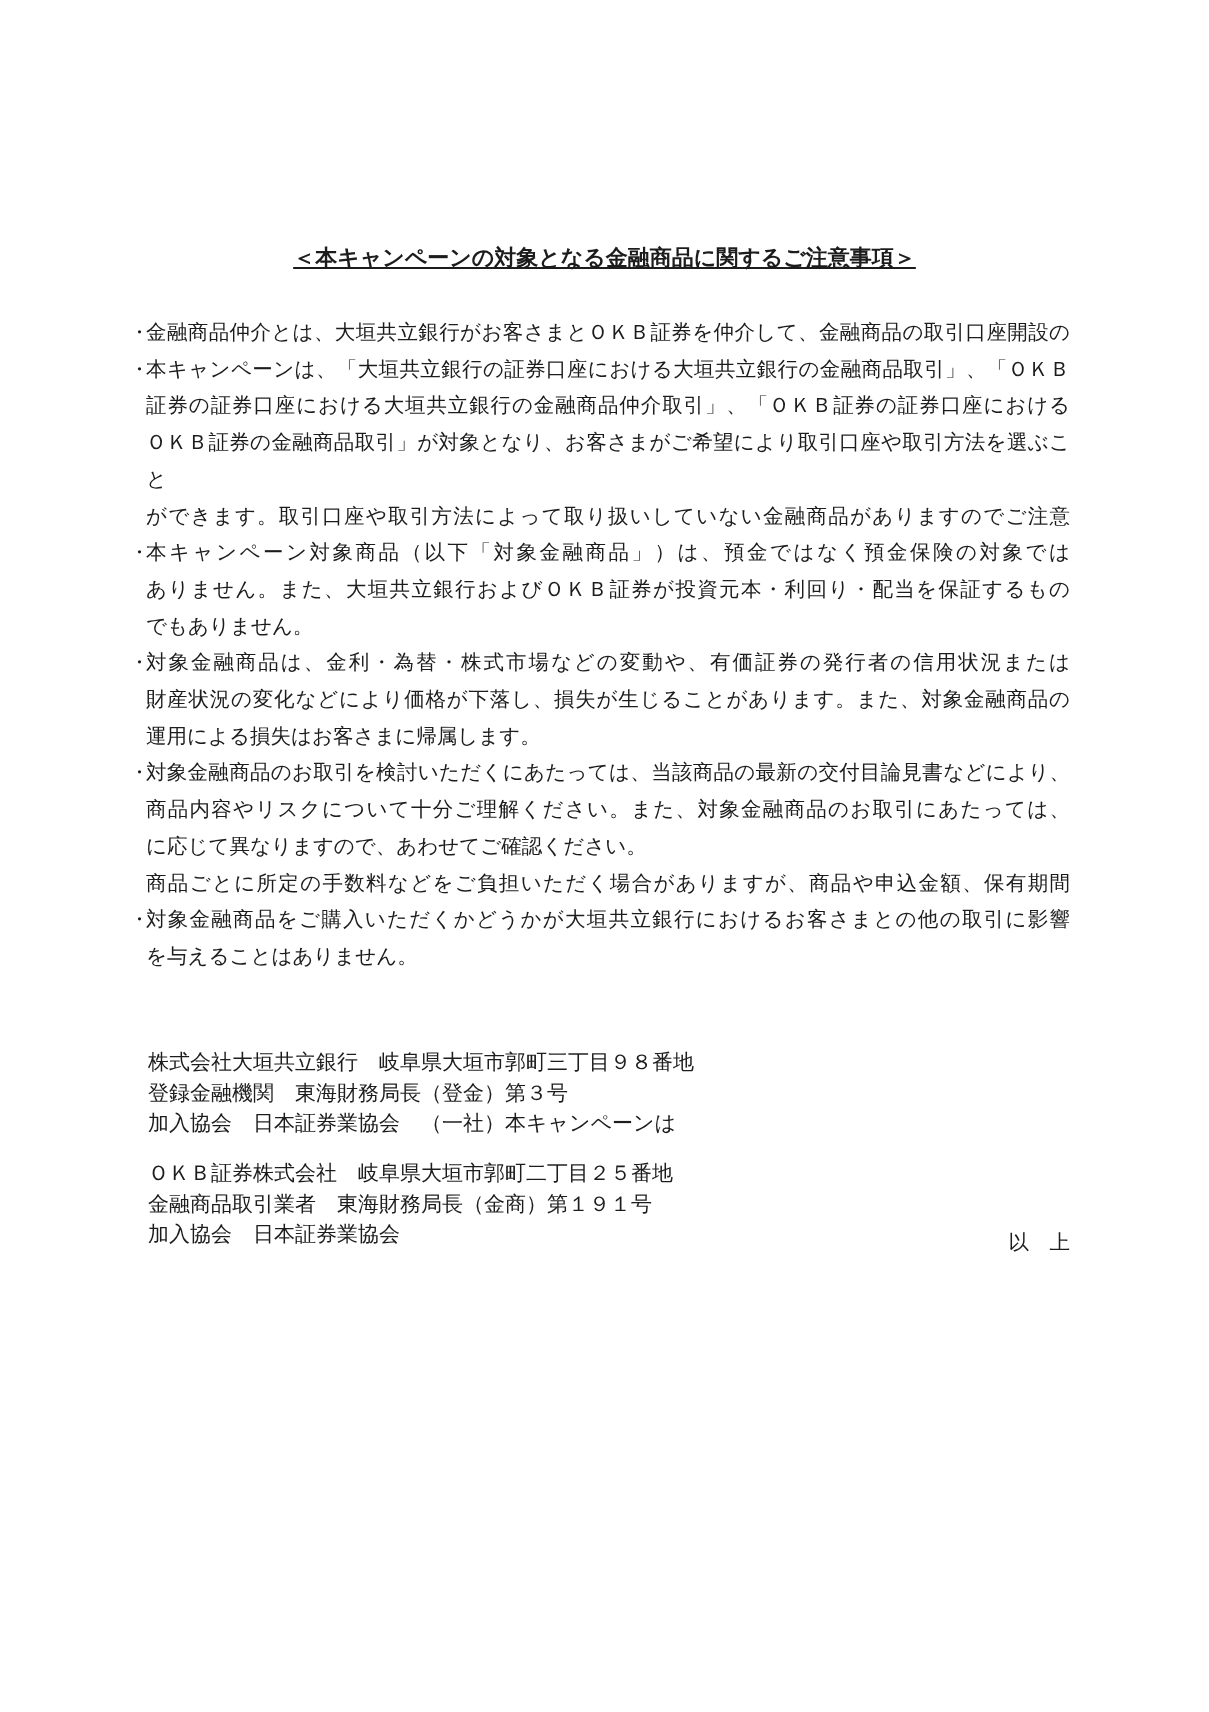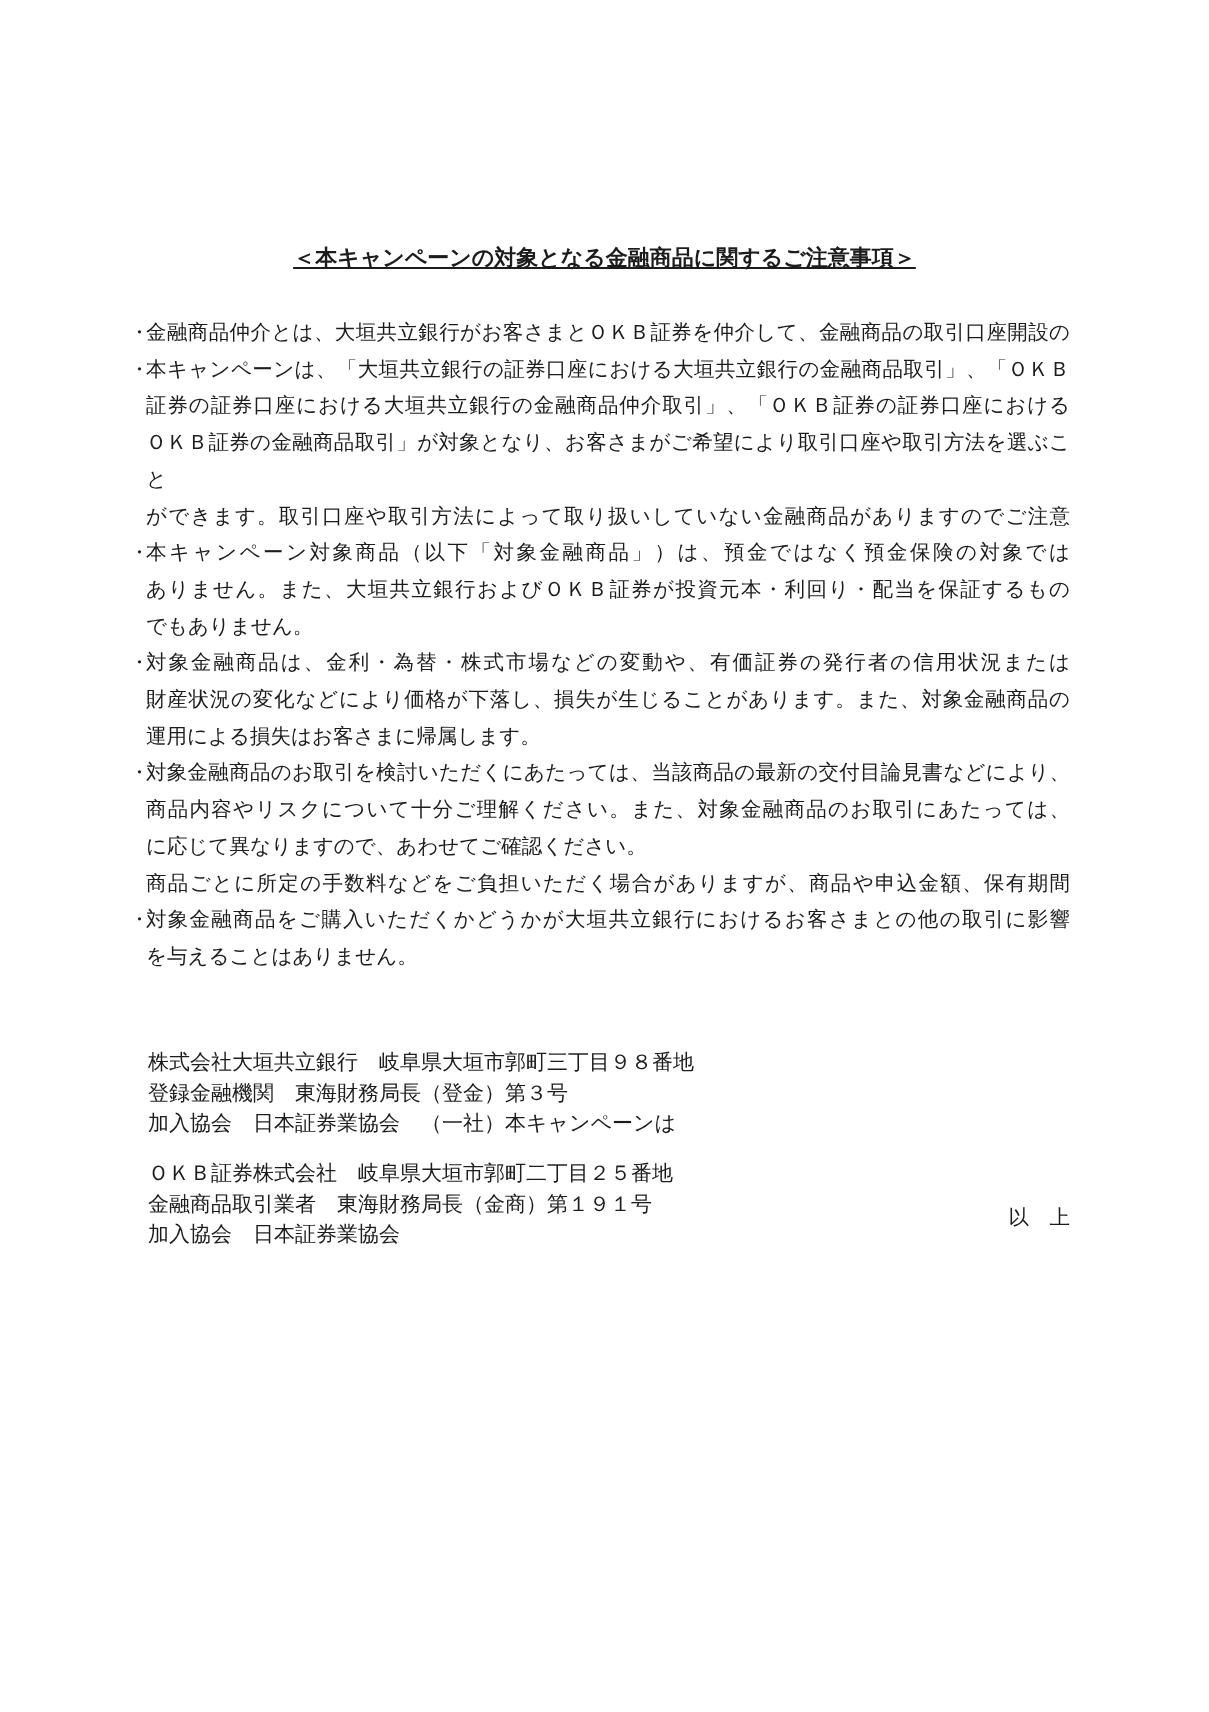--- a/index.html
+++ b/index.html
@@ -50,21 +50,21 @@
   .company {
     position: absolute;
     left: 148px;
     font-size: 21px;
     line-height: 30.5px;
   }
   .company-1 { top: 1047px; }
   .company-2 { top: 1158px; }
   .closing {
     position: absolute;
-    top: 1202px;
+    top: 1227px;
     left: 146px;
     width: 924px;
     text-align: right;
     font-size: 20.5px;
     line-height: 30px;
   }
 </style>
 </head>
 <body>
 

